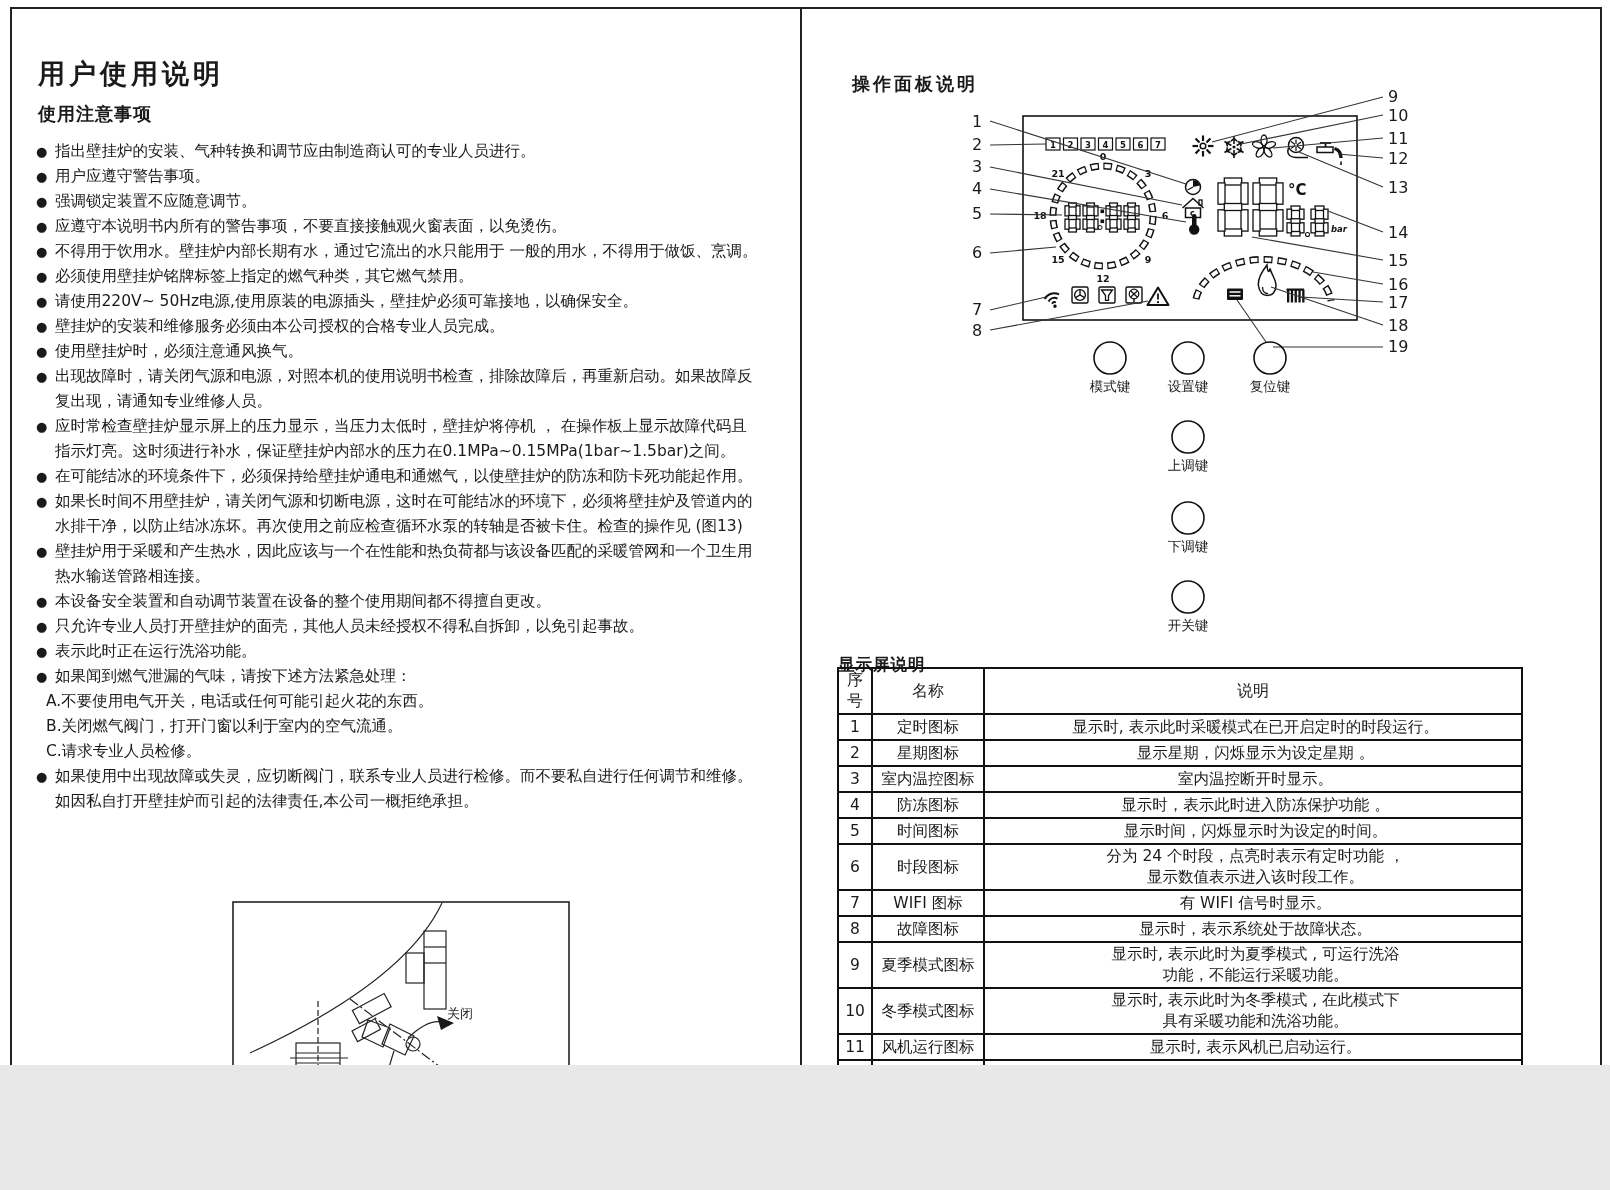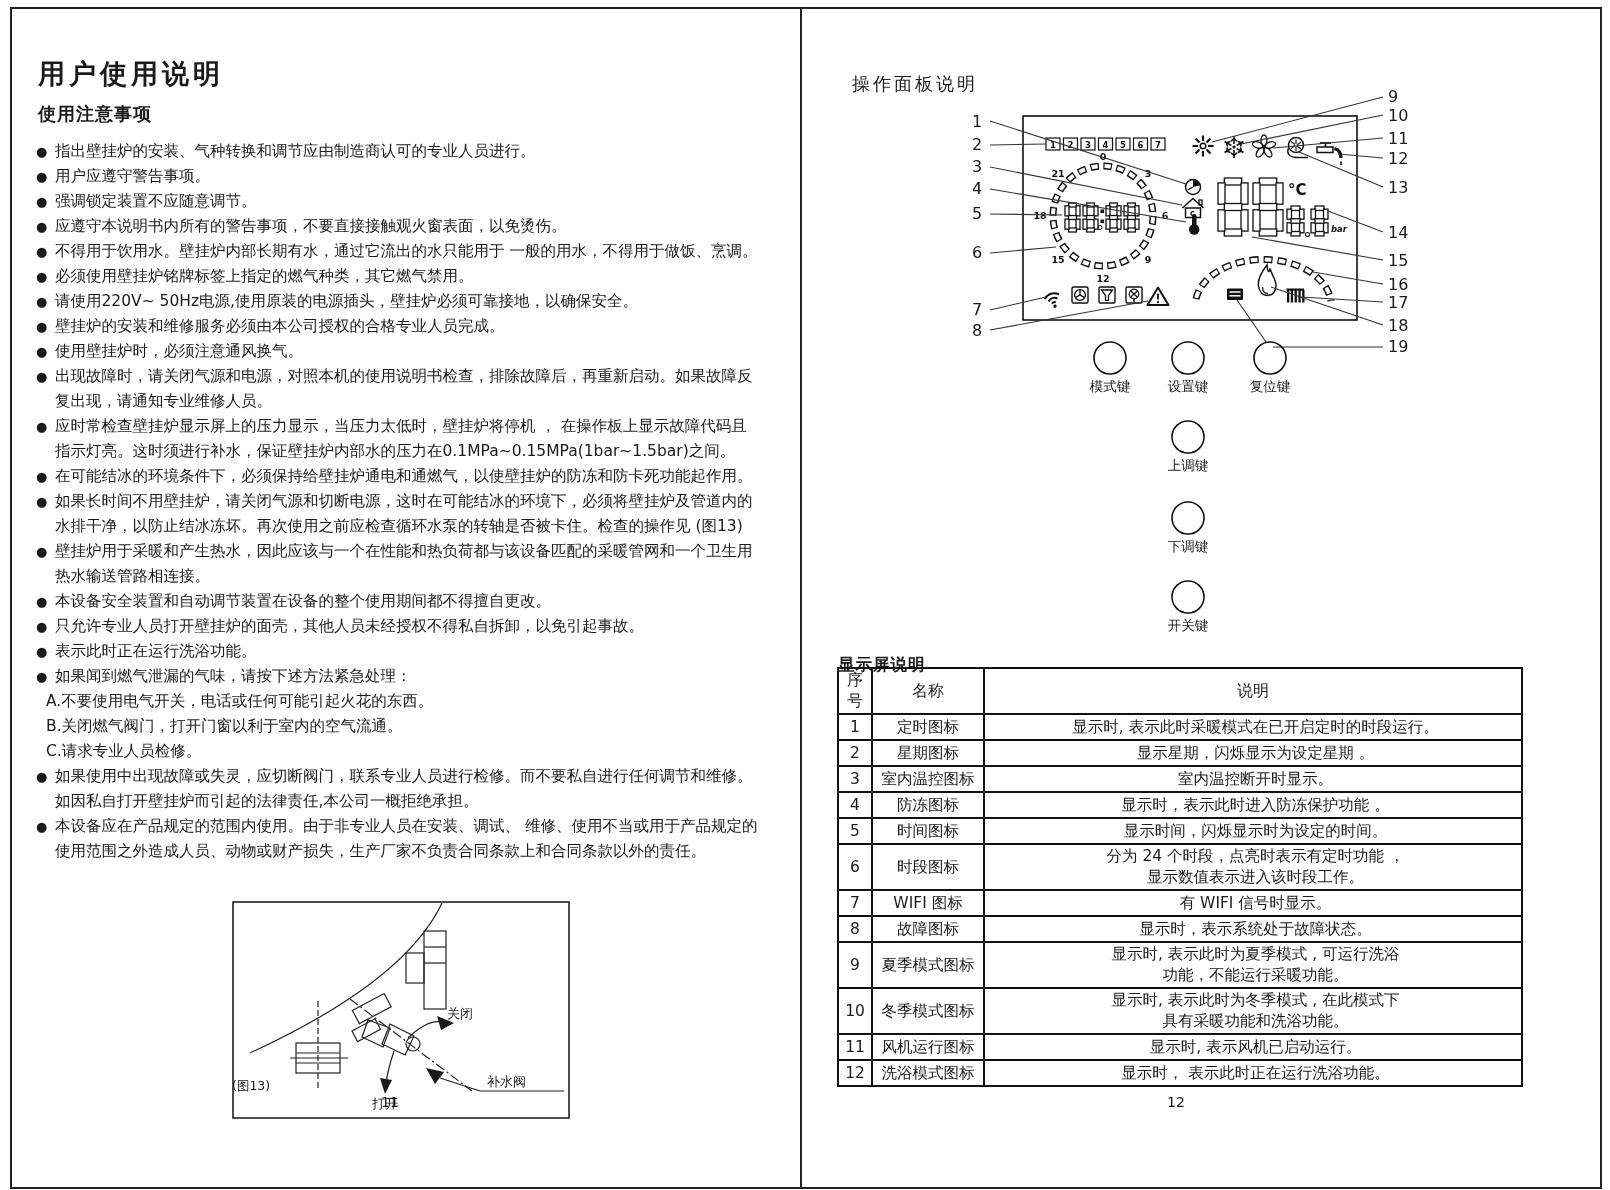--- a/index.html
+++ b/index.html
@@ -1,36 +1,36 @@
 <!DOCTYPE html>
 <html><head>
 <meta charset="utf-8">
 <style>
   html,body{margin:0;padding:0;background:#e8e8e8;}
-  .sheet{position:relative;width:1610px;height:1190px;background:#fff;
+  .sheet{position:relative;width:1610px;height:1065px;background:#fff;
          font-family:"DejaVu Sans","Liberation Sans",sans-serif;color:#1a1a1a;overflow:hidden;}
   .frame{position:absolute;left:10px;top:7px;width:1588px;height:1178px;border:2px solid #222;}
   .divider{position:absolute;left:800px;top:7px;width:2px;height:1180px;background:#222;}
 
   
   .page-left{position:absolute;left:12px;top:8px;width:778px;padding:48px 30px 0 26px;box-sizing:border-box;}
   .doc-title{font-size:27px;font-weight:bold;letter-spacing:4px;margin:0 0 10px 0;}
   .sec-title{font-size:18px;font-weight:bold;letter-spacing:1px;margin:0 0 13px 0;}
   .bullets{font-size:15.5px;line-height:25px;}
   .b-item{position:relative;padding-left:17px;}
   .b-item.bullet::before{content:"●";position:absolute;left:-2px;top:0;font-size:13px;}
   .b-item.sub{padding-left:8px;}
   .figure-box{position:absolute;left:232px;top:857px;margin-top:44px;}
   .figure-caption{position:absolute;left:232px;top:1078px;width:338px;text-align:left;font-size:12.5px;}
   .page-num{position:absolute;width:60px;text-align:center;font-size:14px;}
   .page-num.left{left:360px;top:1094px;}
   .page-num.right{left:1146px;top:1094px;}
 
   
-  .panel-title{position:absolute;left:852px;top:72px;font-size:18px;font-weight:normal;letter-spacing:3px;}
+  .panel-title{position:absolute;left:852px;top:72px;font-size:18px;font-weight:bold;letter-spacing:3px;}
   .display-title{position:absolute;left:838px;top:654px;font-size:16.5px;font-weight:bold;letter-spacing:1px;}
   .panel-svg{position:absolute;left:930px;top:85px;}
   .fig-svg{display:block;}
 
   table.disp{position:absolute;left:837px;top:667px;width:686px;border-collapse:collapse;
              font-size:15.5px;table-layout:fixed;}
   table.disp th,table.disp td{border:2px solid #111;text-align:center;vertical-align:middle;
              padding:1px 3px;font-weight:normal;}
   table.disp th{height:24px;font-size:16px;}
   table.disp td{height:22px;}
@@ -139,23 +139,20 @@
         </div>
 
         <div class="b-item sub">
           <span>C.请求专业人员检修。</span>
         </div>
 
         <div class="b-item bullet">
           <span>如果使用中出现故障或失灵，应切断阀门，联系专业人员进行检修。而不要私自进行任何调节和维修。如因私自打开壁挂炉而引起的法律责任,本公司一概拒绝承担。</span>
         </div>
 
-        <div class="b-item bullet">
-          <span>本设备应在产品规定的范围内使用。由于非专业人员在安装、调试、 维修、使用不当或用于产品规定的使用范围之外造成人员、动物或财产损失，生产厂家不负责合同条款上和合同条款以外的责任。</span>
-        </div>
       </div>
   </section>
 
   <div class="figure-box">
     <svg class="fig-svg" width="338" height="218" viewBox="0 0 338 218">
       <rect x="1" y="1" width="336" height="216" fill="#fff" stroke="#222" stroke-width="1.6"></rect>
       <g>
         <path class="ln" d="M210,2 C185,55 120,105 18,152"></path>
         <rect class="ln" x="192" y="30" width="22" height="78"></rect>
         <line class="ln" x1="192" y1="46" x2="214" y2="46"></line>

